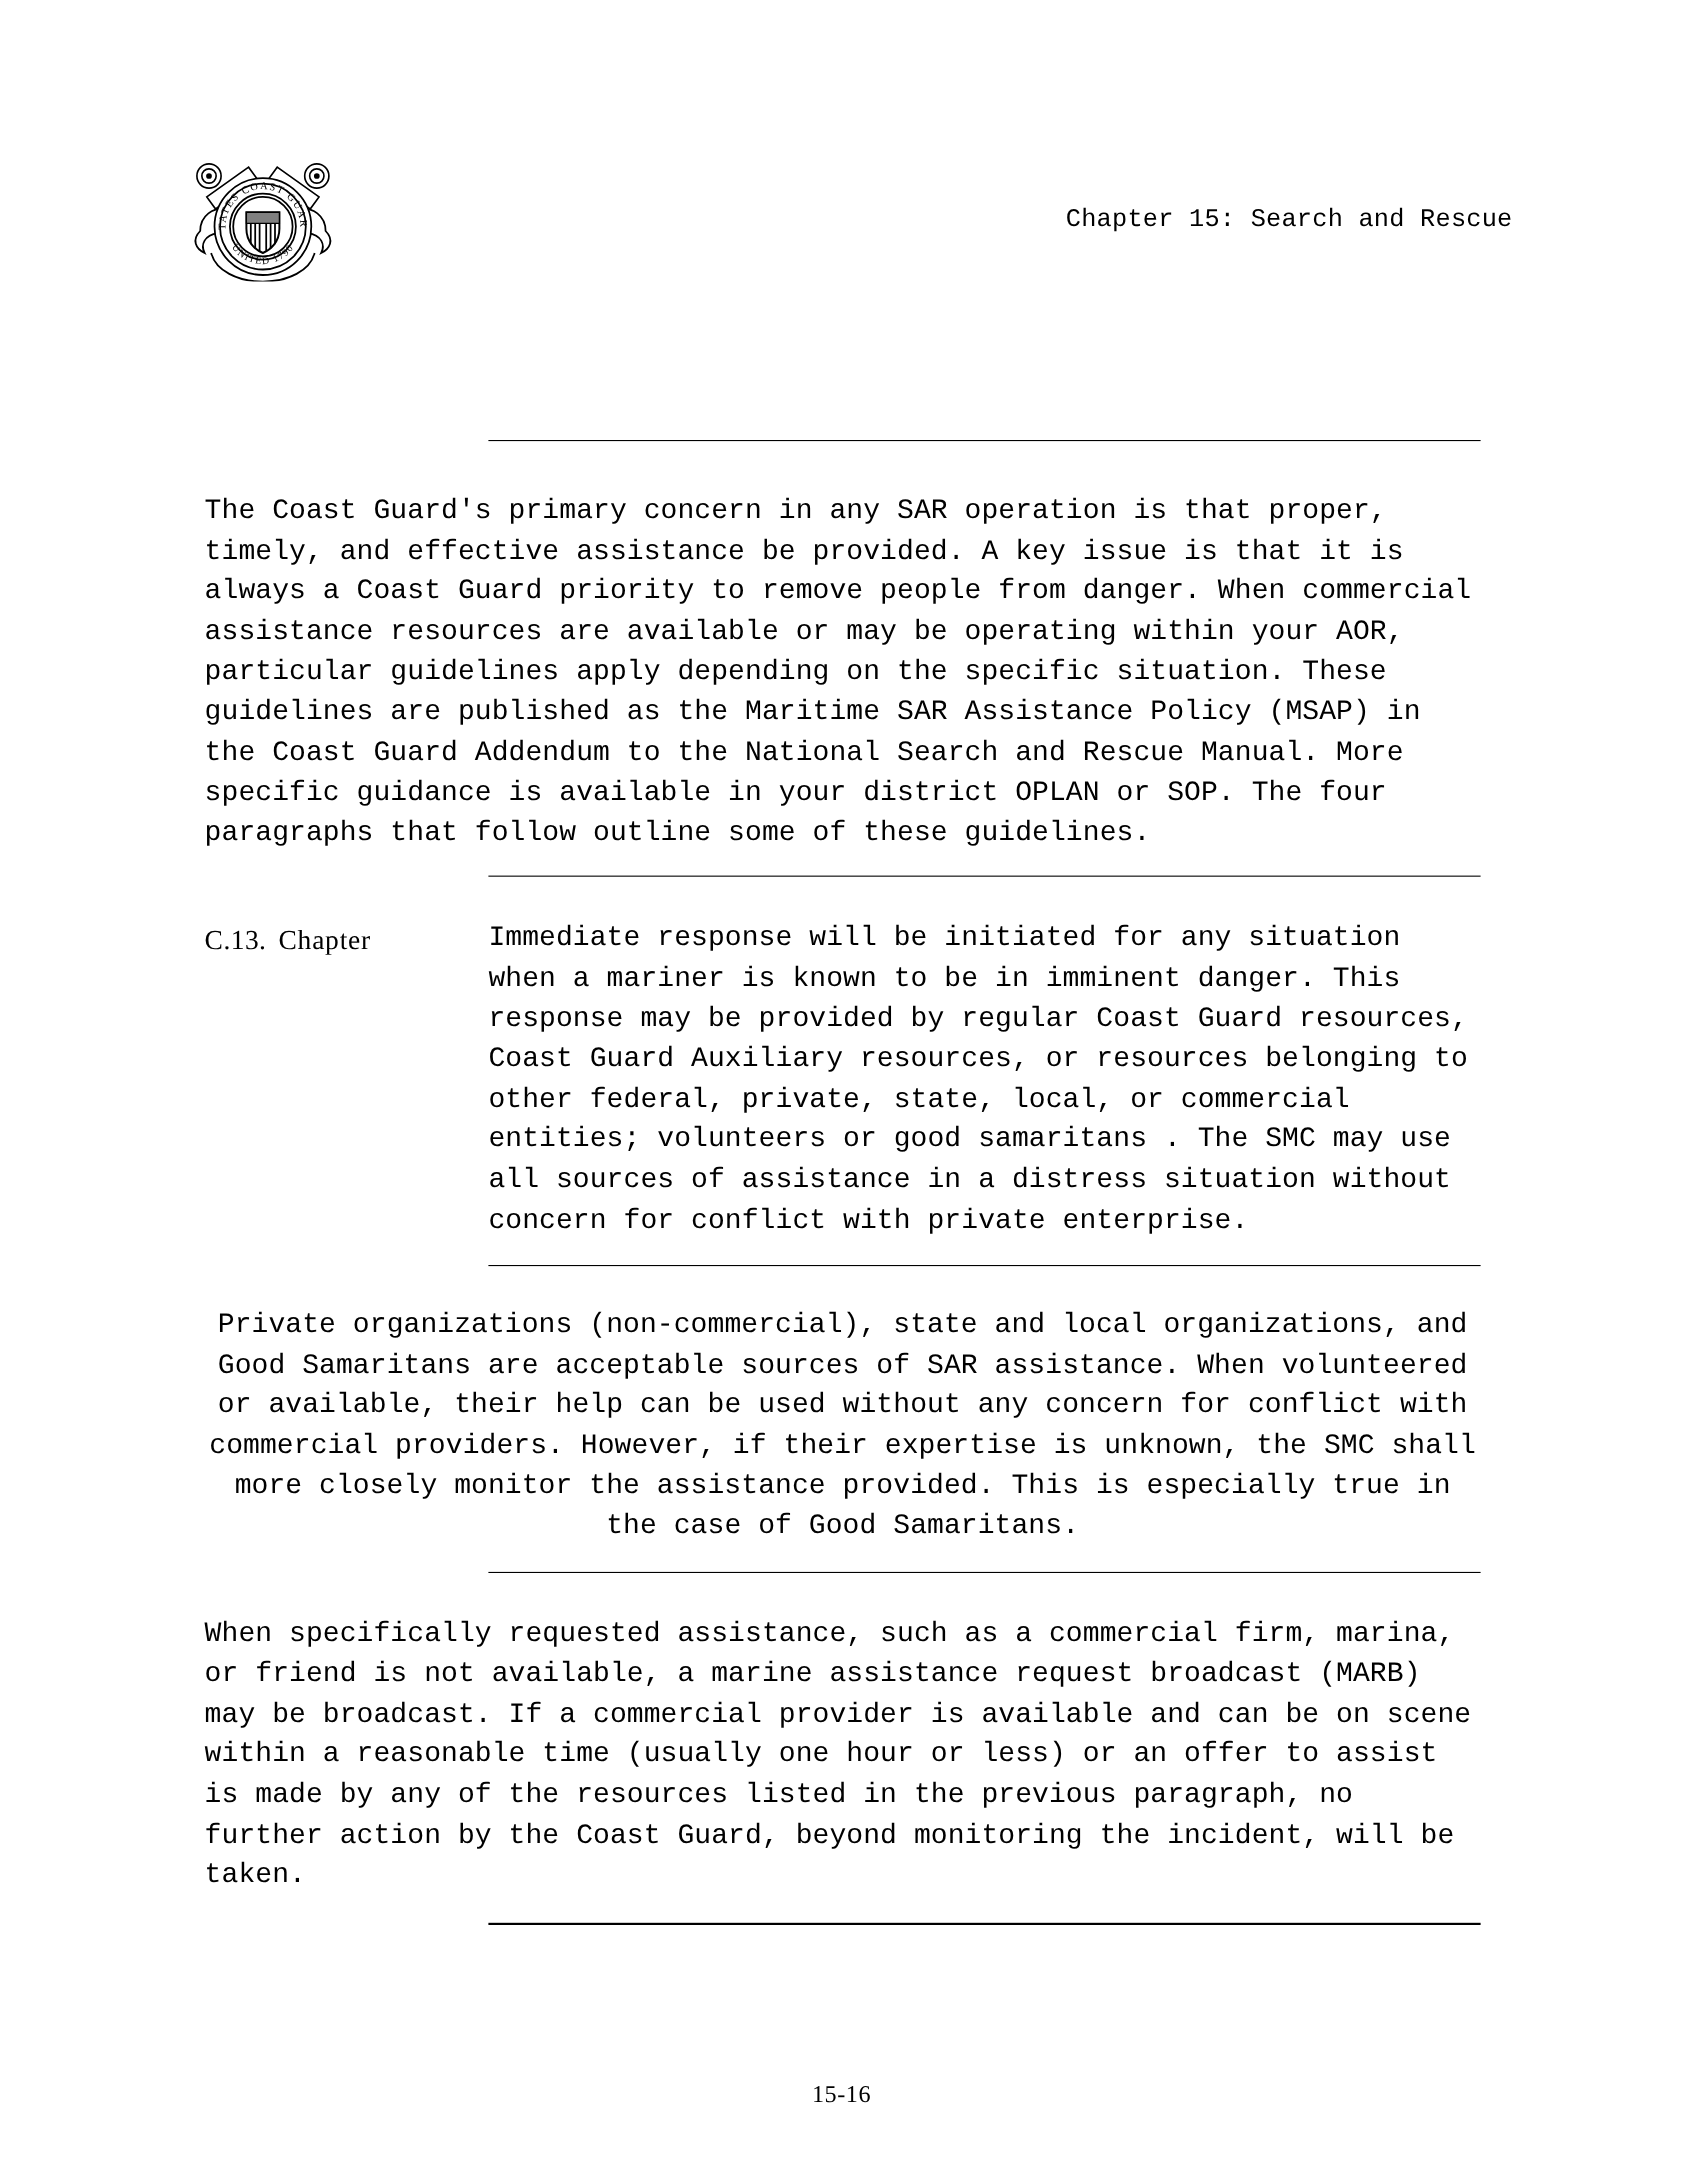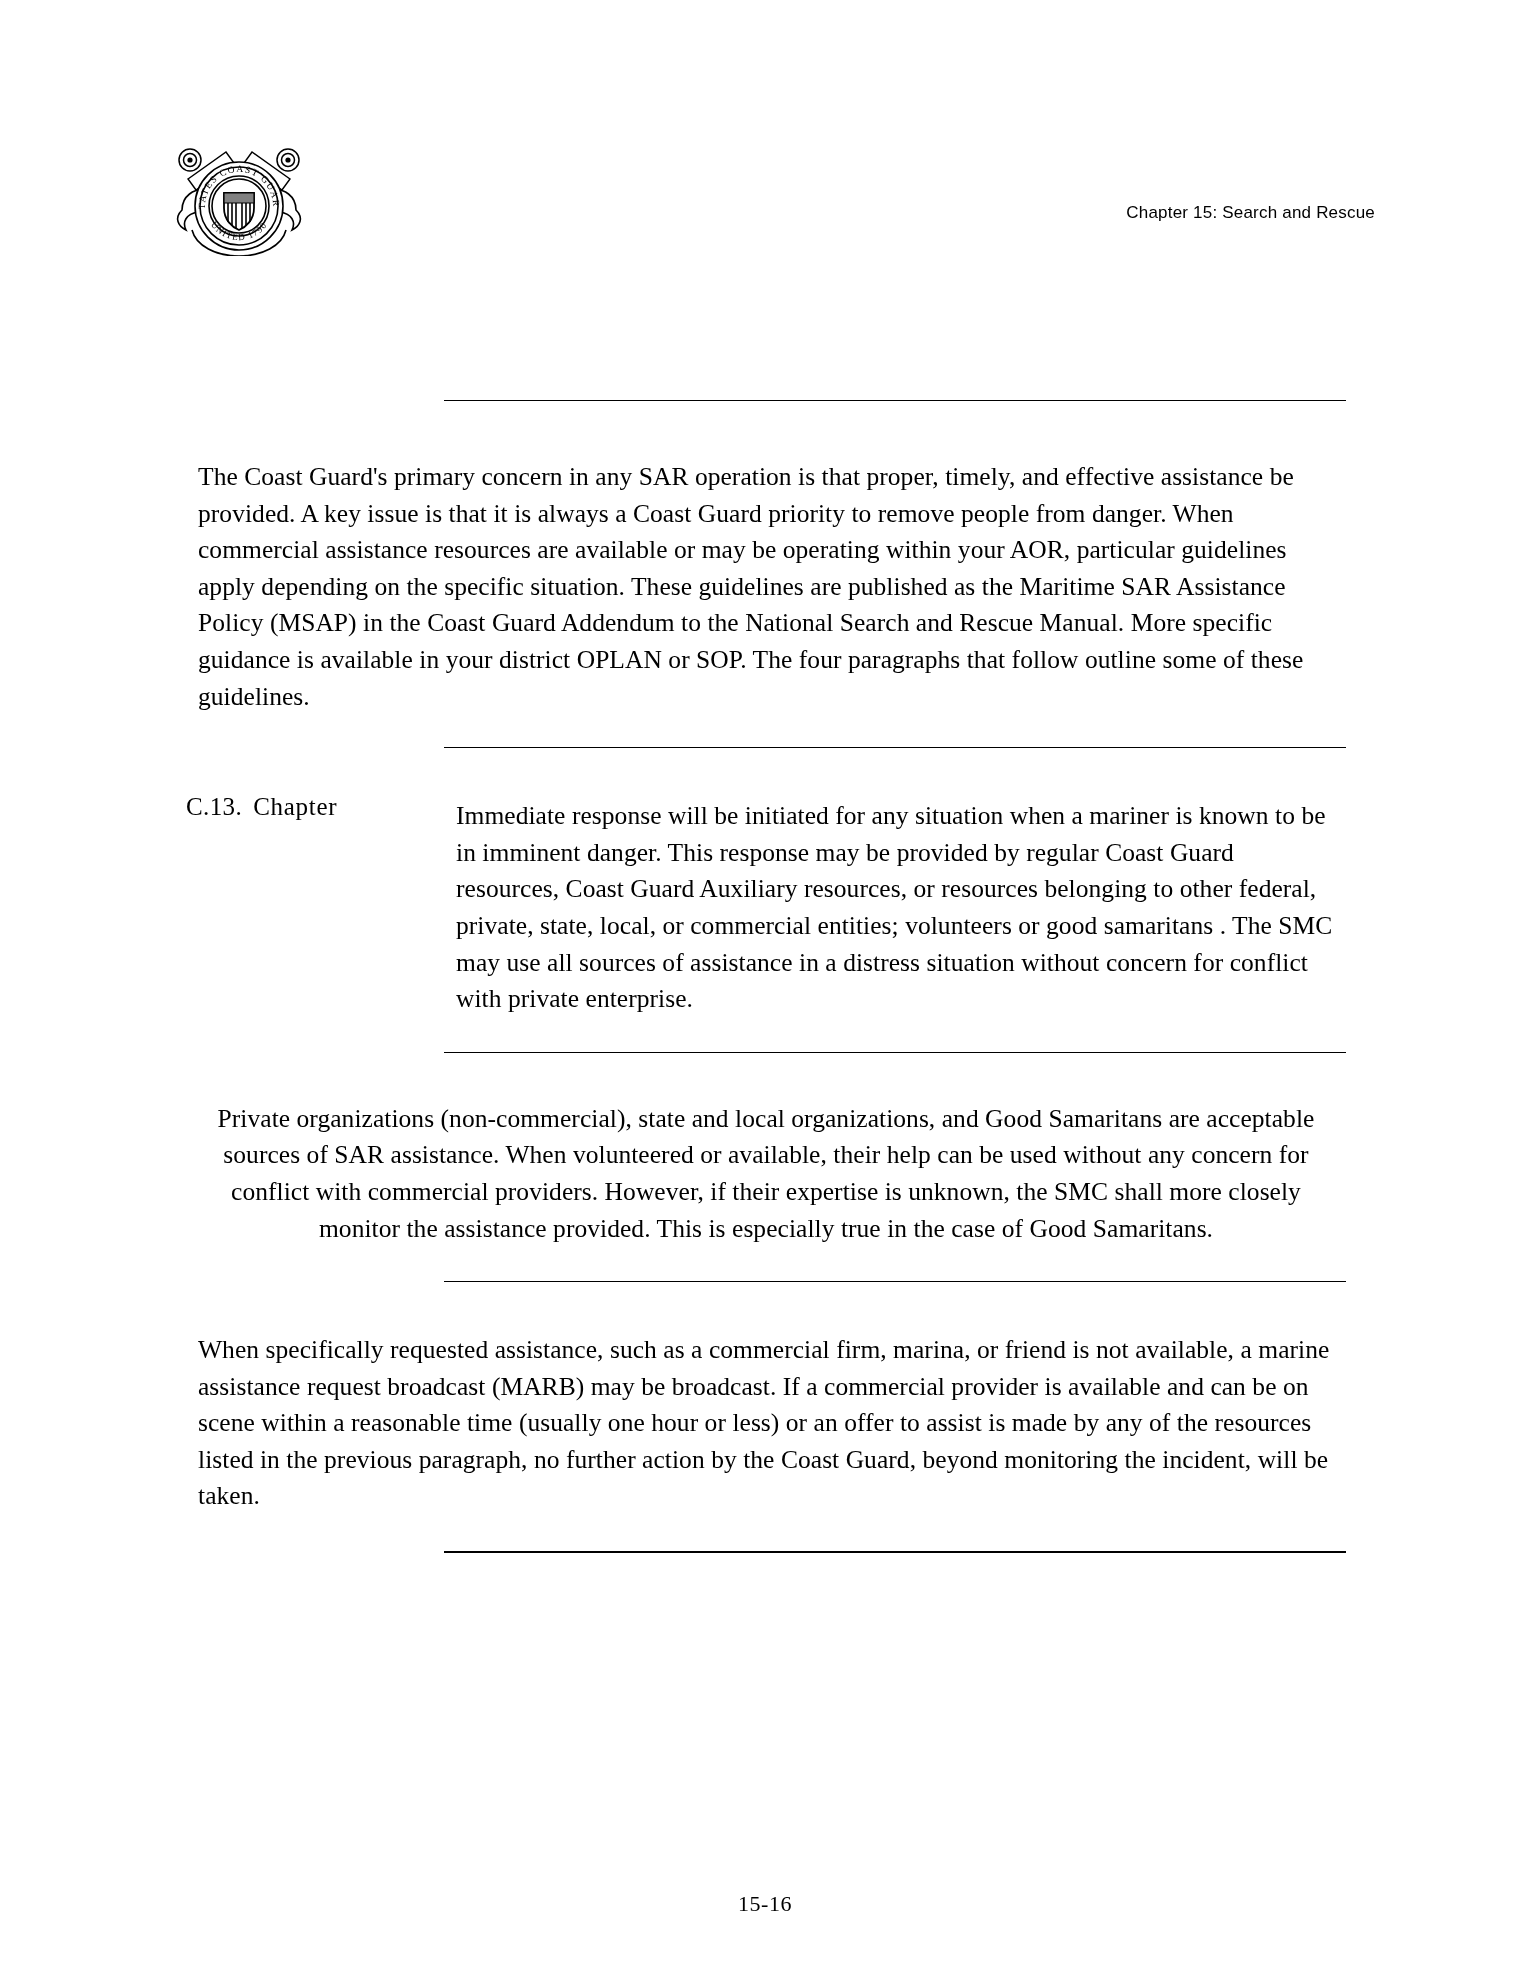--- a/index.html
+++ b/index.html
@@ -34,25 +34,25 @@
   .cg-seal {
     position: absolute;
     left: 168px;
     top: 68px;
     width: 142px;
     height: 118px;
   }
   .header-chapter {
     position: absolute;
     right: 155px;
-    top: 133px;
-    font-size: 17px;
+    top: 116px;
+    font-size: 23px;
     letter-spacing: 0.2px;
     white-space: nowrap;
-    font-family: Liberation Sans, sans-serif;
+    font-family: Liberation Mono, monospace;
   }
 
   
   .doc-title {
     position: absolute;
     left: 172px;
     top: 320px;
     font-family: "Liberation Sans", "DejaVu Sans", sans-serif;
     font-size: 41px;
     font-weight: 400;
@@ -89,21 +89,22 @@
     line-height: 37px;
     letter-spacing: 0.7px;
   }
   .body-cell {
     flex: 1 1 auto;
     font-size: 25.5px;
     line-height: 36.6px;
     letter-spacing: 0.05px;
   }
   .body-cell p {
-    margin: 12px;
+    margin: 0;
+    font-family: Liberation Mono, monospace;
   }
   .row-12 .label-cell { padding-top: 48px; }
   .row-12 .body-cell  { padding-top: 46px; padding-bottom: 20px; }
 
   .row-13 .label-cell { padding-top: 40px; }
   .row-13 .body-cell  { padding-top: 38px; padding-bottom: 22px; }
 
   .row-14 .label-cell { padding-top: 36px; }
   .row-14 .body-cell  { padding-top: 36px; padding-bottom: 22px; text-align: center; }
 

